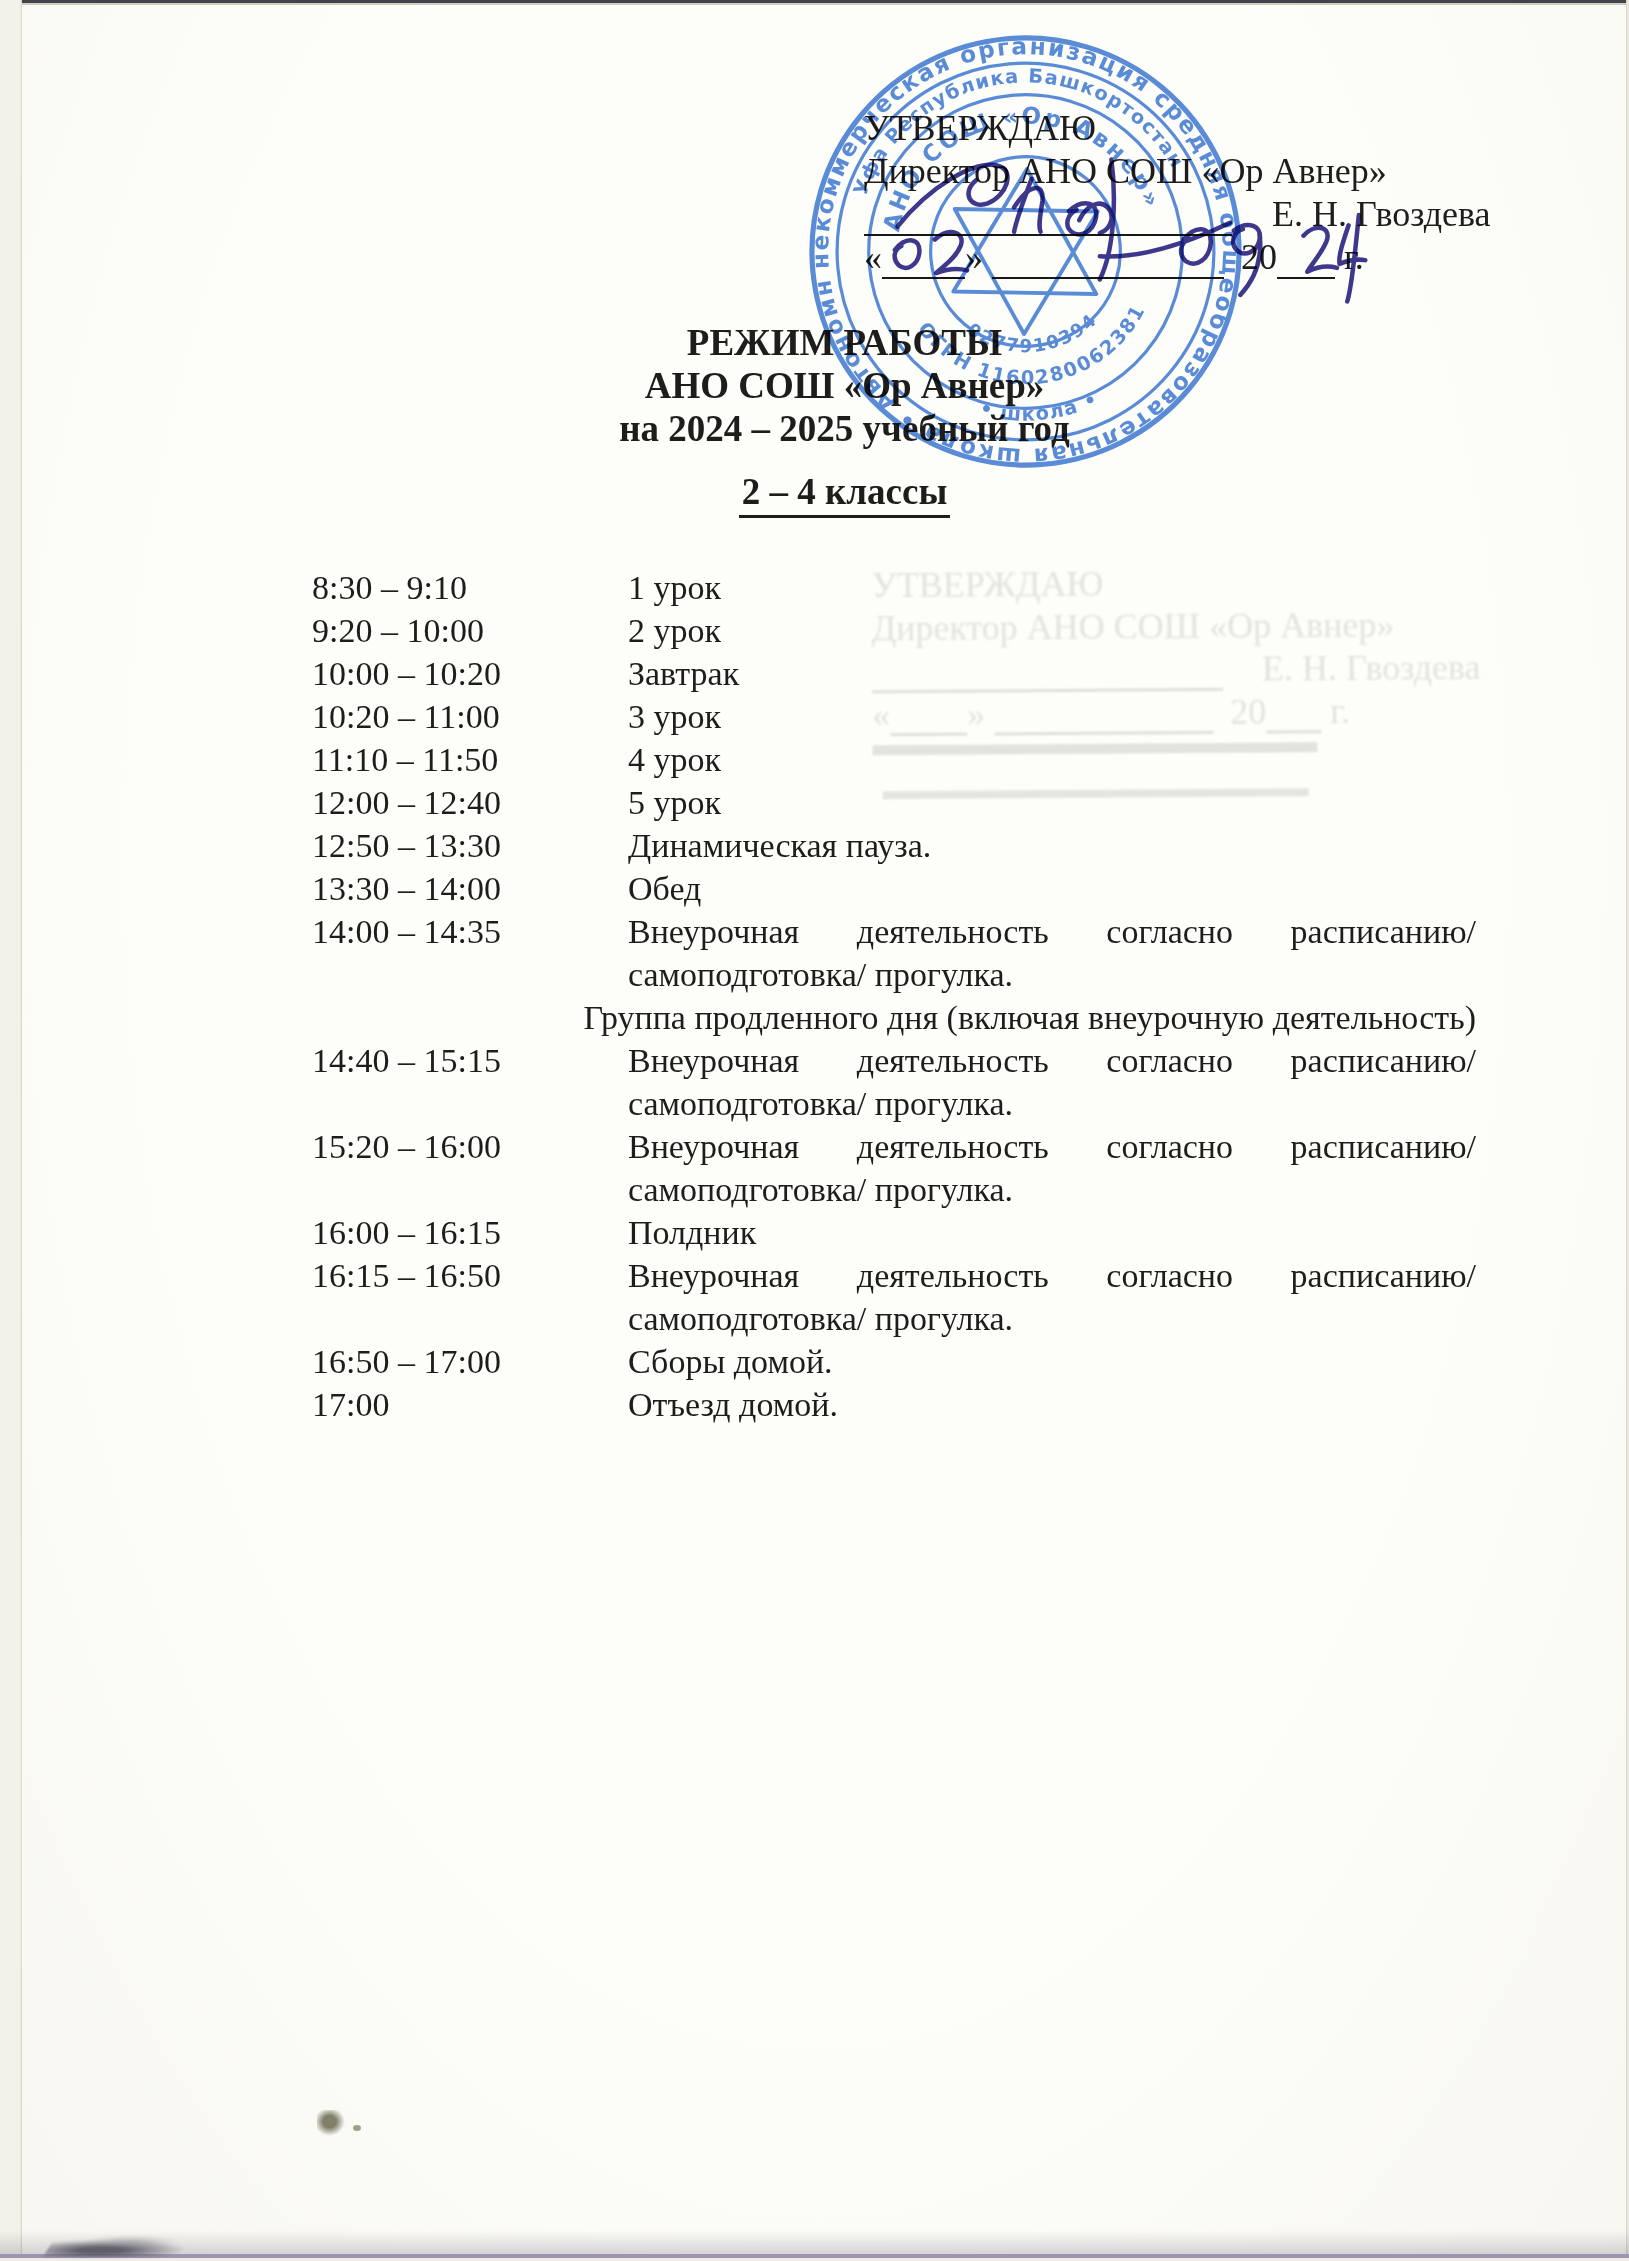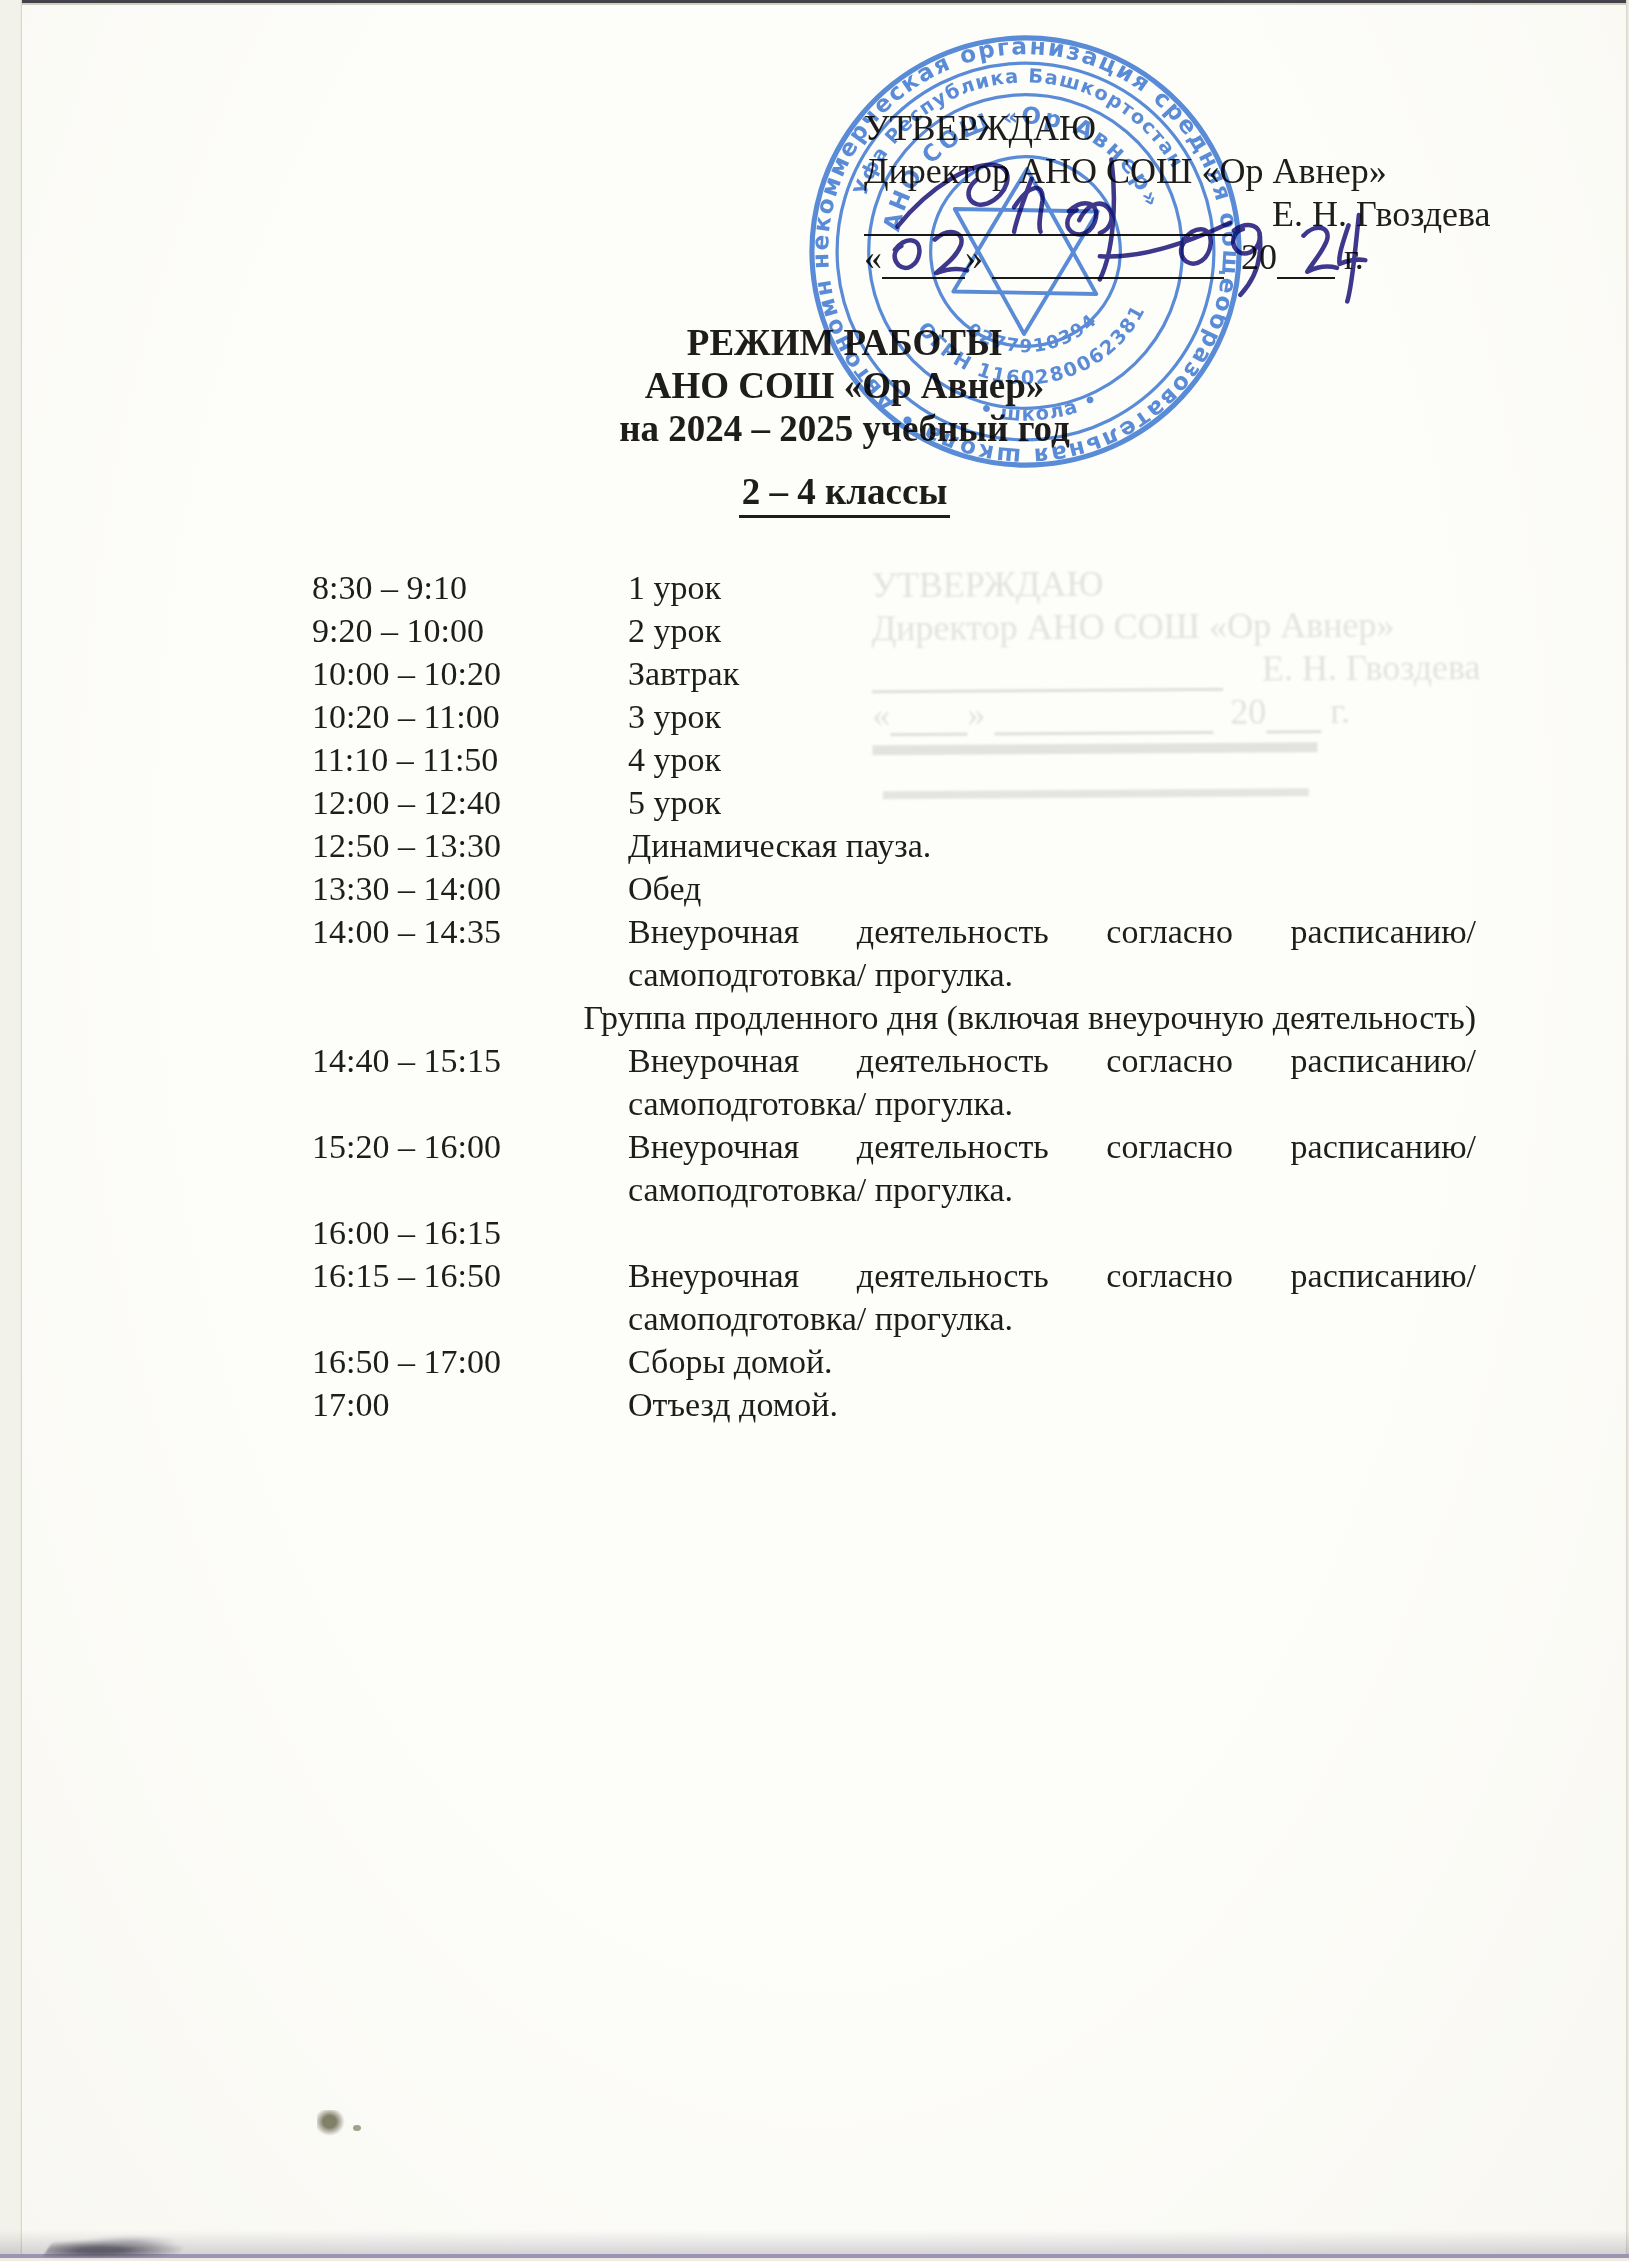--- a/index.html
+++ b/index.html
@@ -244,20 +244,21 @@
     <div class="a">Внеурочная деятельность согласно расписанию/ самоподготовка/ прогулка.</div>
   </div>
 
   <div class="row">
     <div class="t">15:20 – 16:00</div>
     <div class="a">Внеурочная деятельность согласно расписанию/ самоподготовка/ прогулка.</div>
   </div>
 
   <div class="row">
     <div class="t">16:00 – 16:15</div>
+    <div class="a">Полдник</div>
   </div>
 
   <div class="row">
     <div class="t">16:15 – 16:50</div>
     <div class="a">Внеурочная деятельность согласно расписанию/ самоподготовка/ прогулка.</div>
   </div>
 
   <div class="row">
     <div class="t">16:50 – 17:00</div>
     <div class="a">Сборы домой.</div>

